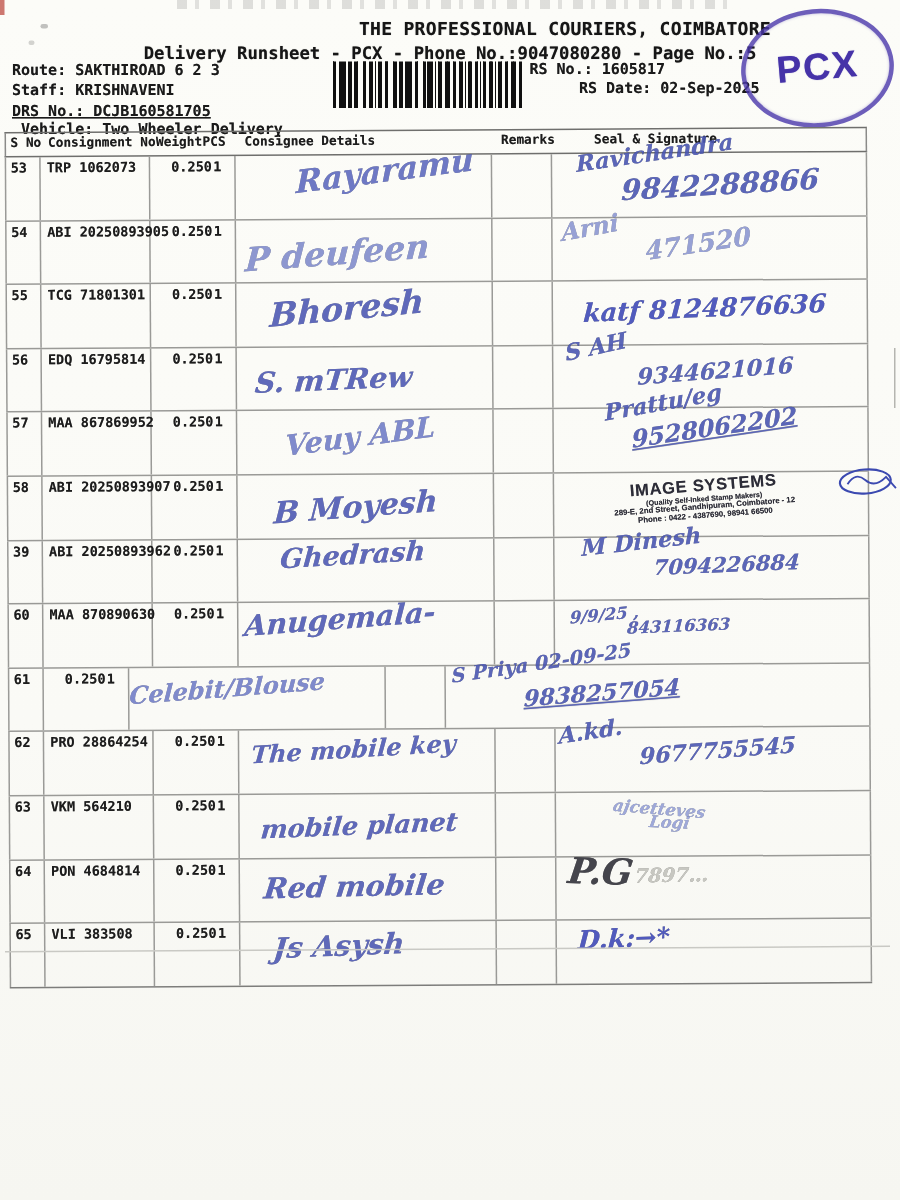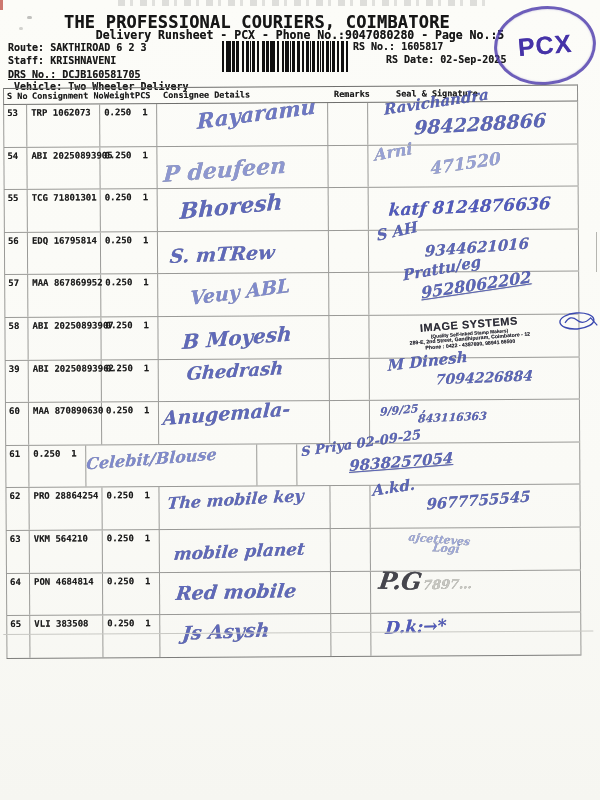--- a/index.html
+++ b/index.html
@@ -9,22 +9,22 @@
     font-family:"DejaVu Sans Mono",monospace;
   }
   
   .top-cut{position:absolute;left:118px;top:0;width:370px;height:6px;opacity:.18;
     background:repeating-linear-gradient(90deg,#555 0 7px,transparent 7px 12px,#666 12px 15px,transparent 15px 22px);}
   .red-sliver{position:absolute;left:0;top:0;width:3px;height:10px;background:#c0564e;opacity:.8;}
   .speck1{position:absolute;left:27px;top:16px;width:5px;height:3px;background:#9a9a98;opacity:.6;border-radius:2px;}
   .speck2{position:absolute;left:19px;top:27px;width:4px;height:3px;background:#aaaaa6;opacity:.5;border-radius:2px;}
   .edge-line{position:absolute;left:596px;top:232px;width:1px;height:40px;background:#b5b5b0;}
   
-  .title1{position:absolute;left:0;top:12px;width:514px;text-align:center;
-    font-weight:bold;font-size:17px;color:#161616;letter-spacing:.2px;text-shadow:0 0 .5px rgba(0,0,0,.55);}
+  .title1{position:absolute;left:0;top:12px;width:514px;text-align:right;
+    font-weight:bold;font-size:12px;color:#161616;letter-spacing:.2px;text-shadow:0 0 .5px rgba(0,0,0,.55);}
   .title2{position:absolute;left:0;top:28px;width:600px;text-align:center;
     font-weight:bold;font-size:11.5px;color:#161616;text-shadow:0 0 .5px rgba(0,0,0,.55);}
   .meta{position:absolute;font-weight:bold;font-size:10px;color:#1a1a1a;text-shadow:0 0 .4px rgba(0,0,0,.5);white-space:nowrap;}
   .m-route{left:8px;top:42px;}
   .m-staff{left:8px;top:55px;}
   .m-drs{left:8px;top:69px;text-decoration:underline;}
   .m-vehicle{left:14px;top:81px;}
   .m-rsno{left:353px;top:41px;}
   .m-rsdate{left:362px;top:54px;margin-left:24px;}
   .barcode{position:absolute;left:222px;top:41px;width:126px;height:31px;
@@ -45,21 +45,21 @@
   .h0{left:3px}.h1{left:28px}.h2{left:100px}.h3{left:131px}.h4{left:159px}.h5{left:330px}.h6{left:392px}
   .tbody{position:relative;border-bottom:1px solid #7d7d7b;}
   .after-line{position:absolute;left:-3px;top:546px;width:590px;height:1px;background:#c9c9c4;}
   .row{display:flex;height:41.6px;border-bottom:1px solid #9a9a97;position:relative;}
   .row:last-child{border-bottom:none;}
   .c{box-sizing:border-box;position:relative;border-right:1px solid #9a9a97;
     font-weight:bold;font-size:9px;color:#1c1c1c;text-shadow:0 0 .4px rgba(0,0,0,.5);
     padding-top:3px;white-space:nowrap;overflow:visible;}
   .c-sno{width:24px;border-left:1px solid #9a9a97;padding-left:3px;}
   .c-cons{width:73px;padding-left:4px;}
-  .c-wt{width:37px;padding-left:4px;border-right:none;}
+  .c-wt{width:37px;padding-left:14px;border-right:none;}
   .c-pcs{width:20px;padding-left:5px;}
   .c-consignee{width:171px;}
   .c-remarks{width:40px;}
   .c-seal{flex:1;border-right:1px solid #9a9a97;}
   
   .hand{position:absolute;font-family:"DejaVu Serif",serif;font-style:italic;color:#4a56b2;
     opacity:.88;white-space:nowrap;transform:rotate(var(--r,-4deg)) skewX(-8deg);transform-origin:0 50%;}
   .sig{position:absolute;font-family:"DejaVu Serif",serif;font-style:italic;color:#4a56b2;
     white-space:nowrap;transform:rotate(var(--r,-4deg)) skewX(-6deg);transform-origin:0 50%;opacity:.9;}
   

